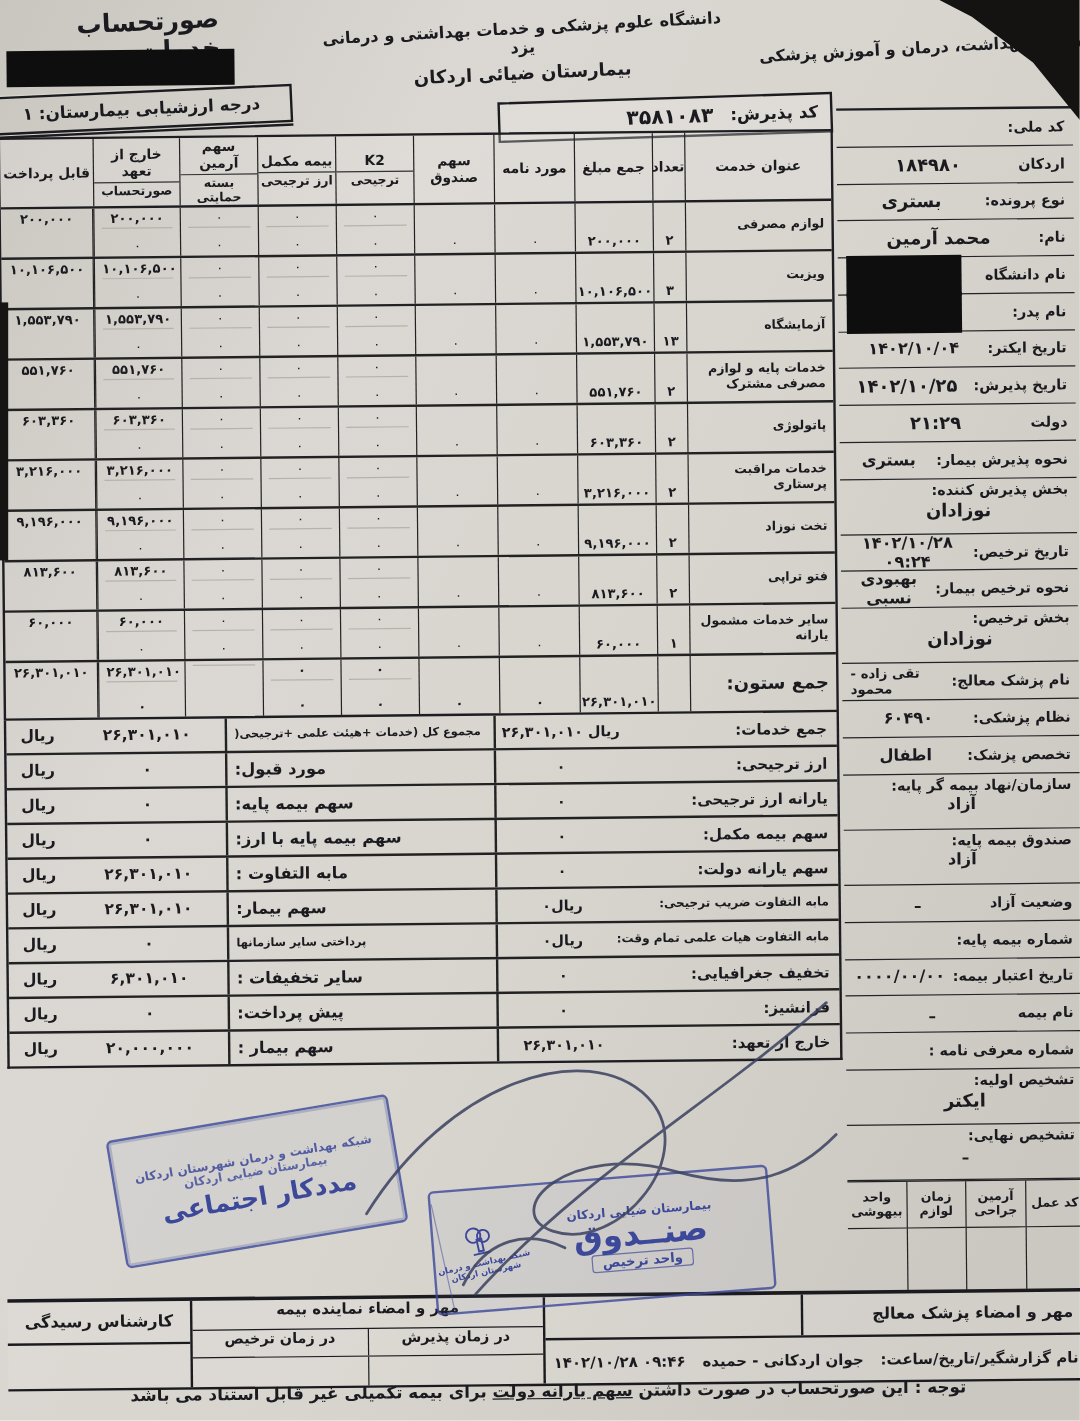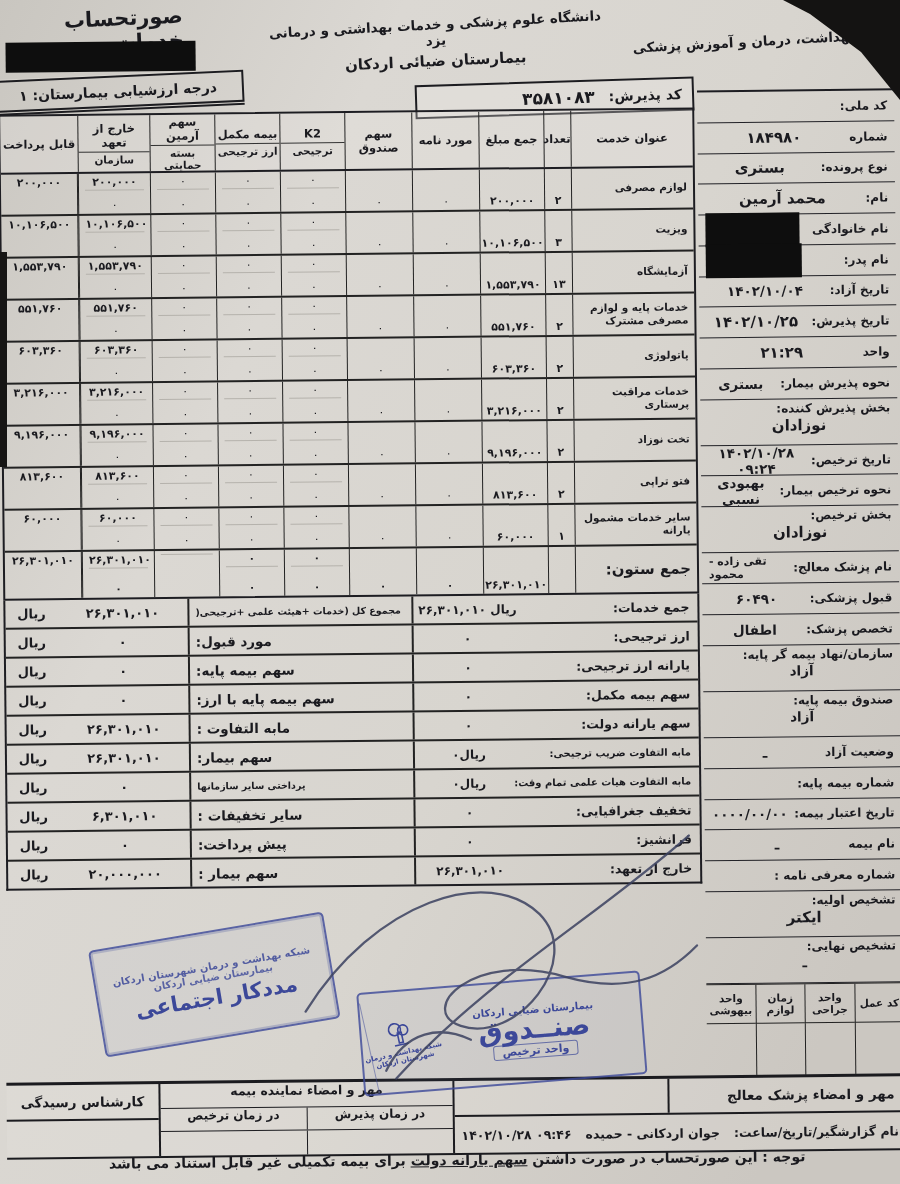--- a/index.html
+++ b/index.html
@@ -151,63 +151,63 @@
 
     <div class="sidebar">
       <div class="srows">
   <div class="srow">
     <span class="lab">کد ملی:</span>
     <span class="val"></span>
 
   </div>
 
   <div class="srow">
-    <span class="lab">شماره</span>
+    <span class="lab">اردکان</span>
     <span class="val ltr big">۱۸۴۹۸۰</span>
 
   </div>
 
   <div class="srow">
     <span class="lab">نوع پرونده:</span>
     <span class="val big">بستری</span>
 
   </div>
 
   <div class="srow">
     <span class="lab">نام:</span>
     <span class="val big">محمد آرمین</span>
 
   </div>
 
   <div class="srow">
-    <span class="lab">نام خانوادگی</span>
+    <span class="lab">نام دانشگاه</span>
     <span class="val"></span>
     <span class="redact-box redacted"></span>
   </div>
 
   <div class="srow">
     <span class="lab">نام پدر:</span>
     <span class="val"></span>
     <span class="redact-box redacted"></span>
   </div>
 
   <div class="srow">
-    <span class="lab">تاریخ آزاد:</span>
+    <span class="lab">تاریخ ایکتر:</span>
     <span class="val ltr">۱۴۰۲/۱۰/۰۴</span>
 
   </div>
 
   <div class="srow">
     <span class="lab">تاریخ پذیرش:</span>
     <span class="val ltr big">۱۴۰۲/۱۰/۲۵</span>
 
   </div>
 
   <div class="srow">
-    <span class="lab">واحد</span>
+    <span class="lab">دولت</span>
     <span class="val ltr big">۲۱:۲۹</span>
 
   </div>
 
   <div class="srow">
     <span class="lab">نحوه پذیرش بیمار:</span>
     <span class="val">بستری</span>
 
   </div>
 
@@ -235,21 +235,21 @@
 
   </div>
 
   <div class="srow">
     <span class="lab">نام پزشک معالج:</span>
     <span class="val small">تقی زاده - محمود</span>
 
   </div>
 
   <div class="srow">
-    <span class="lab">قبول پزشکی:</span>
+    <span class="lab">نظام پزشکی:</span>
     <span class="val ltr">۶۰۴۹۰</span>
 
   </div>
 
   <div class="srow">
     <span class="lab">تخصص پزشک:</span>
     <span class="val">اطفال</span>
 
   </div>
 
@@ -304,21 +304,21 @@
   <div class="srow stack">
     <span class="lab">تشخیص نهایی:</span>
     <span class="val">ـ</span>
 
   </div>
 </div>
       <div class="optable">
         <div class="orow">
   <div class="ocell">کد عمل</div>
 
-  <div class="ocell">واحد جراحی</div>
+  <div class="ocell">آرمین جراحی</div>
 
   <div class="ocell">زمان لوازم</div>
 
   <div class="ocell">واحد بیهوشی</div>
 </div>
         <div class="orow oempty">
           <div class="ocell"></div>
             <div class="ocell"></div>
           <div class="ocell"></div>
             <div class="ocell"></div>
@@ -351,21 +351,21 @@
           <div class="hcell">
               <span>بیمه مکمل</span>
               <span class="hb">ارز ترجیحی</span>
             </div>
           <div class="hcell">
               <span>سهم آرمین</span>
               <span class="hb">بسته حمایتی</span>
             </div>
           <div class="hcell">
               <span>خارج از تعهد</span>
-              <span class="hb">سازمان</span>
+              <span class="hb">صورتحساب</span>
             </div>
           <div class="hcell">
               <span>قابل پرداخت</span>
             </div>
         </div>
         <div>
   <div class="grid mrow">
     <div class="cell name">لوازم مصرفی</div>
     <div class="cell num">۲</div>
     <div class="cell num">۲۰۰,۰۰۰</div>

